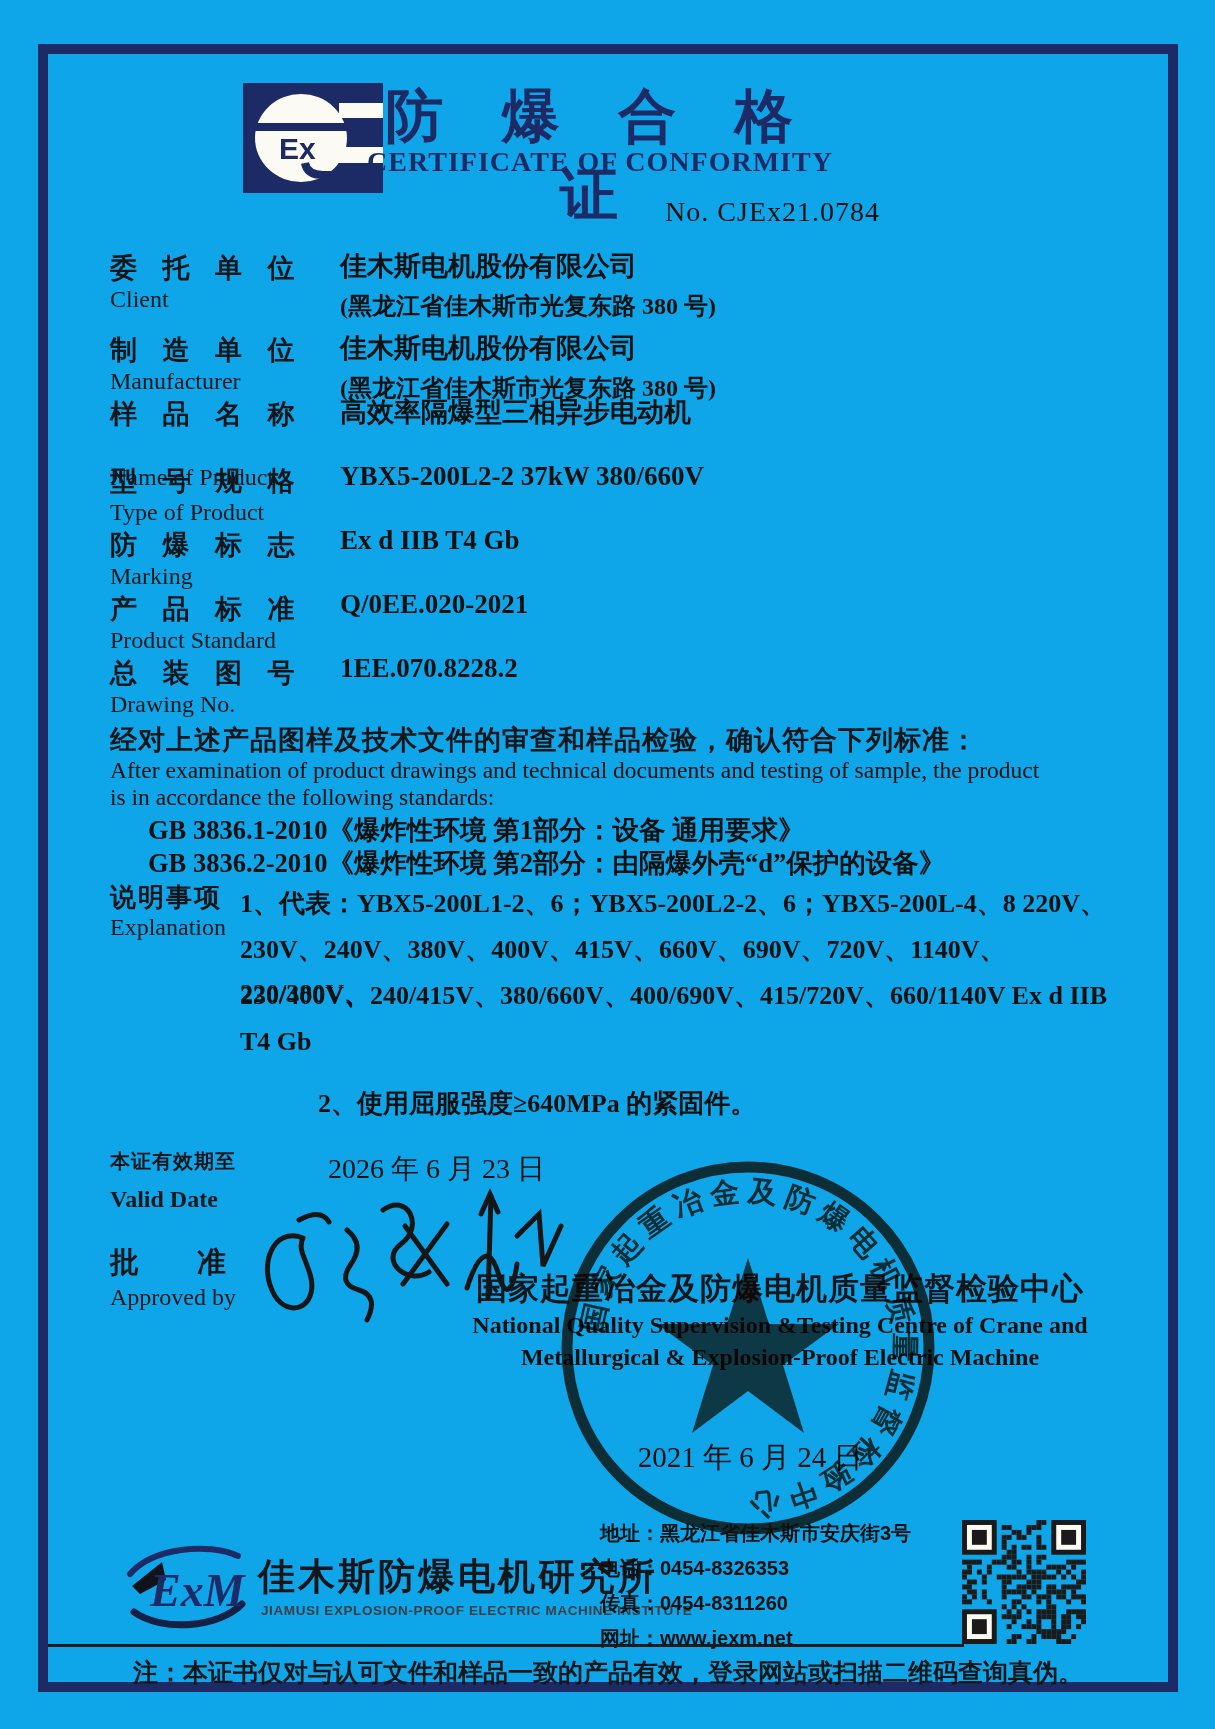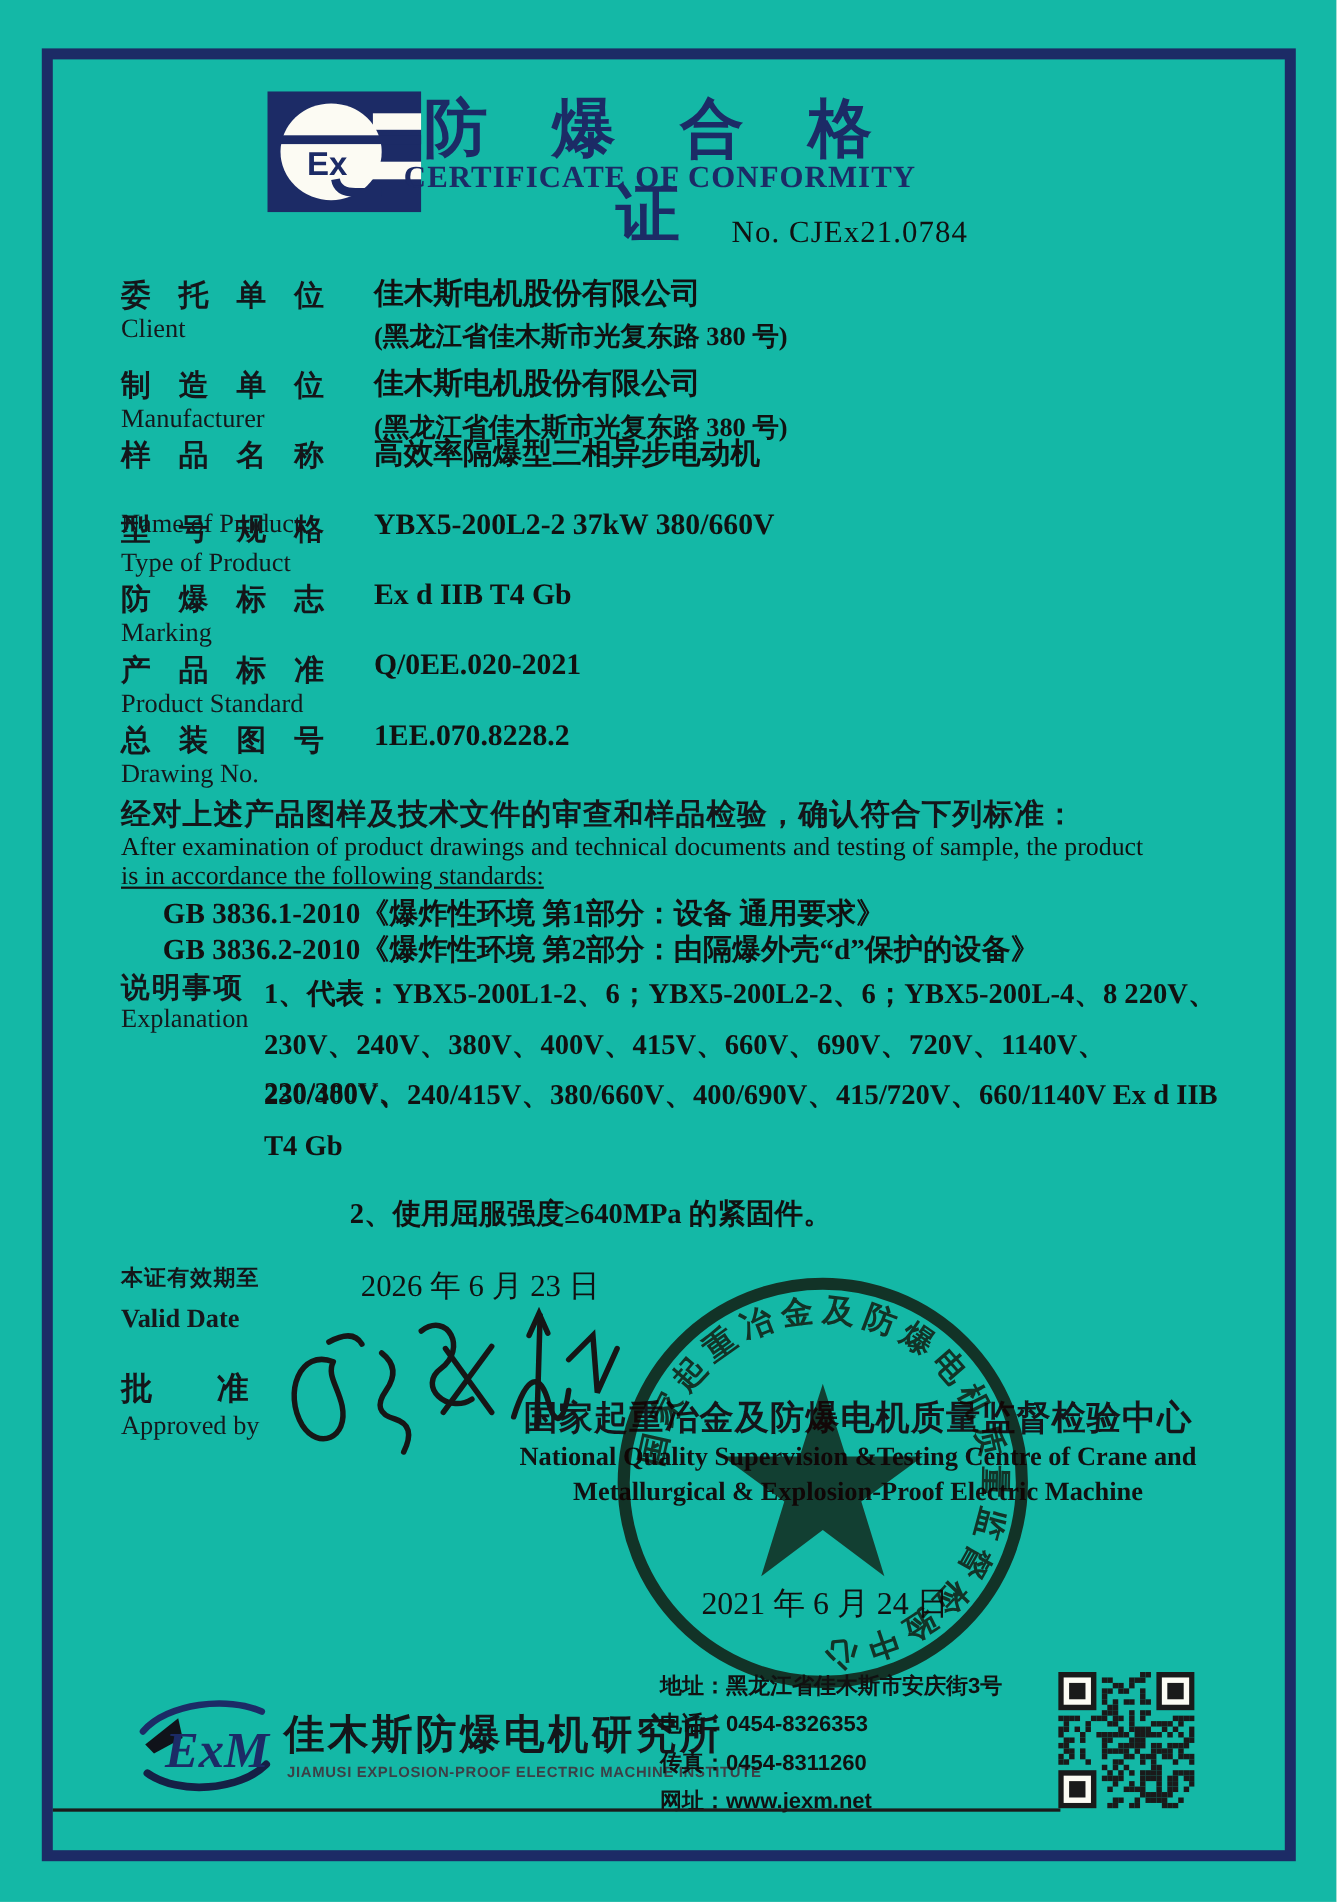--- a/index.html
+++ b/index.html
@@ -1,16 +1,16 @@
 <!DOCTYPE html>
 <html><head>
 <meta charset="utf-8">
 <style>
   html,body{margin:0;padding:0;background:#f3f1e8;}
-  .page{position:relative;width:1215px;height:1729px;background:#14b8a6;margin:0 auto;
+  .page{position:relative;width:1215px;height:1729px;background:#0ea5e9;margin:0 auto;
         font-family:"Liberation Serif",serif;color:#111;overflow:hidden;}
   .border-frame{position:absolute;left:38px;top:44px;width:1140px;height:1648px;
         border:10px solid #1c2b66;box-sizing:border-box;}
   .abs{position:absolute;}
   .cn-bold{font-family:"Liberation Sans",sans-serif;font-weight:700;color:#14161a;}
   .navy{color:#1c2b66;}
   .title{font-size:58px;letter-spacing:22px;font-weight:800;font-family:"Liberation Serif",serif;}
   .subtitle{font-size:28px;font-weight:700;letter-spacing:1px;font-family:"Liberation Serif",serif;}
   .certno{font-size:28px;letter-spacing:1px;}
   .flabel{font-size:27px;letter-spacing:9px;}
@@ -78,21 +78,21 @@
     <div class="abs fvalue" style="left:340px;top:589px;">Q/0EE.020-2021</div>
   </div>
   <div>
     <div class="abs cn-bold flabel" style="left:110px;top:655px;">总 装 图 号</div>
     <div class="abs flabel-en" style="left:110px;top:691px;">Drawing No.</div>
     <div class="abs fvalue" style="left:340px;top:653px;">1EE.070.8228.2</div>
   </div>
 
   <div class="abs stmt-en" style="left:110px;top:757px;">After examination of product drawings and technical documents and testing of sample, the product</div>
   <div class="abs cn-bold stmt-cn" style="left:110px;top:722px;">经对上述产品图样及技术文件的审查和样品检验，确认符合下列标准：</div>
-  <div class="abs stmt-en" style="left:110px;top:784px;text-decoration:underline;">is in accordance the following standards:</div>
+  <div class="abs stmt-en" style="left:110px;top:784px;">is in accordance the following standards:</div>
   <div class="abs std" style="left:148px;top:812px;">GB 3836.1-2010《爆炸性环境 第1部分：设备 通用要求》</div>
   <div class="abs std" style="left:148px;top:845px;">GB 3836.2-2010《爆炸性环境 第2部分：由隔爆外壳“d”保护的设备》</div>
 
   <div class="abs cn-bold" style="left:110px;top:880px;font-size:26px;letter-spacing:2px;">说明事项</div>
   <div class="abs flabel-en" style="left:110px;top:914px;">Explanation</div>
   <div class="abs expl-line" style="left:240px;top:882px;width:880px;">1、代表：YBX5-200L1-2、6；YBX5-200L2-2、6；YBX5-200L-4、8   220V、</div>
   <div class="abs expl-line" style="left:240px;top:928px;width:880px;">230V、240V、380V、400V、415V、660V、690V、720V、1140V、220/380V、</div>
   <div class="abs expl-line" style="left:240px;top:974px;width:880px;">230/400V、240/415V、380/660V、400/690V、415/720V、660/1140V   Ex d IIB</div>
   <div class="abs expl-line" style="left:240px;top:1020px;width:880px;">T4 Gb</div>
   <div class="abs expl-line" style="left:318px;top:1082px;width:880px;">2、使用屈服强度≥640MPa 的紧固件。</div>
@@ -368,13 +368,14 @@
       <rect x="9.92" y="9.92" width="14.879999999999999" height="14.879999999999999" fill="#1a1a1a"></rect>
       <rect x="89.28" y="0" width="34.72" height="34.72" fill="#1a1a1a"></rect>
       <rect x="94.24" y="4.96" width="24.8" height="24.8" fill="#fcfbf3"></rect>
       <rect x="99.2" y="9.92" width="14.879999999999999" height="14.879999999999999" fill="#1a1a1a"></rect>
       <rect x="0" y="89.28" width="34.72" height="34.72" fill="#1a1a1a"></rect>
       <rect x="4.96" y="94.24" width="24.8" height="24.8" fill="#fcfbf3"></rect>
       <rect x="9.92" y="99.2" width="14.879999999999999" height="14.879999999999999" fill="#1a1a1a"></rect>
     </svg>
 
   <div class="abs" style="left:48px;top:1644px;width:916px;height:3px;background:#1b1b1b;"></div>
+  <div class="abs cn-bold note" style="left:48px;top:1656px;width:1120px;text-align:center;">注：本证书仅对与认可文件和样品一致的产品有效，登录网站或扫描二维码查询真伪。</div>
 </div>
 
 </body></html>

